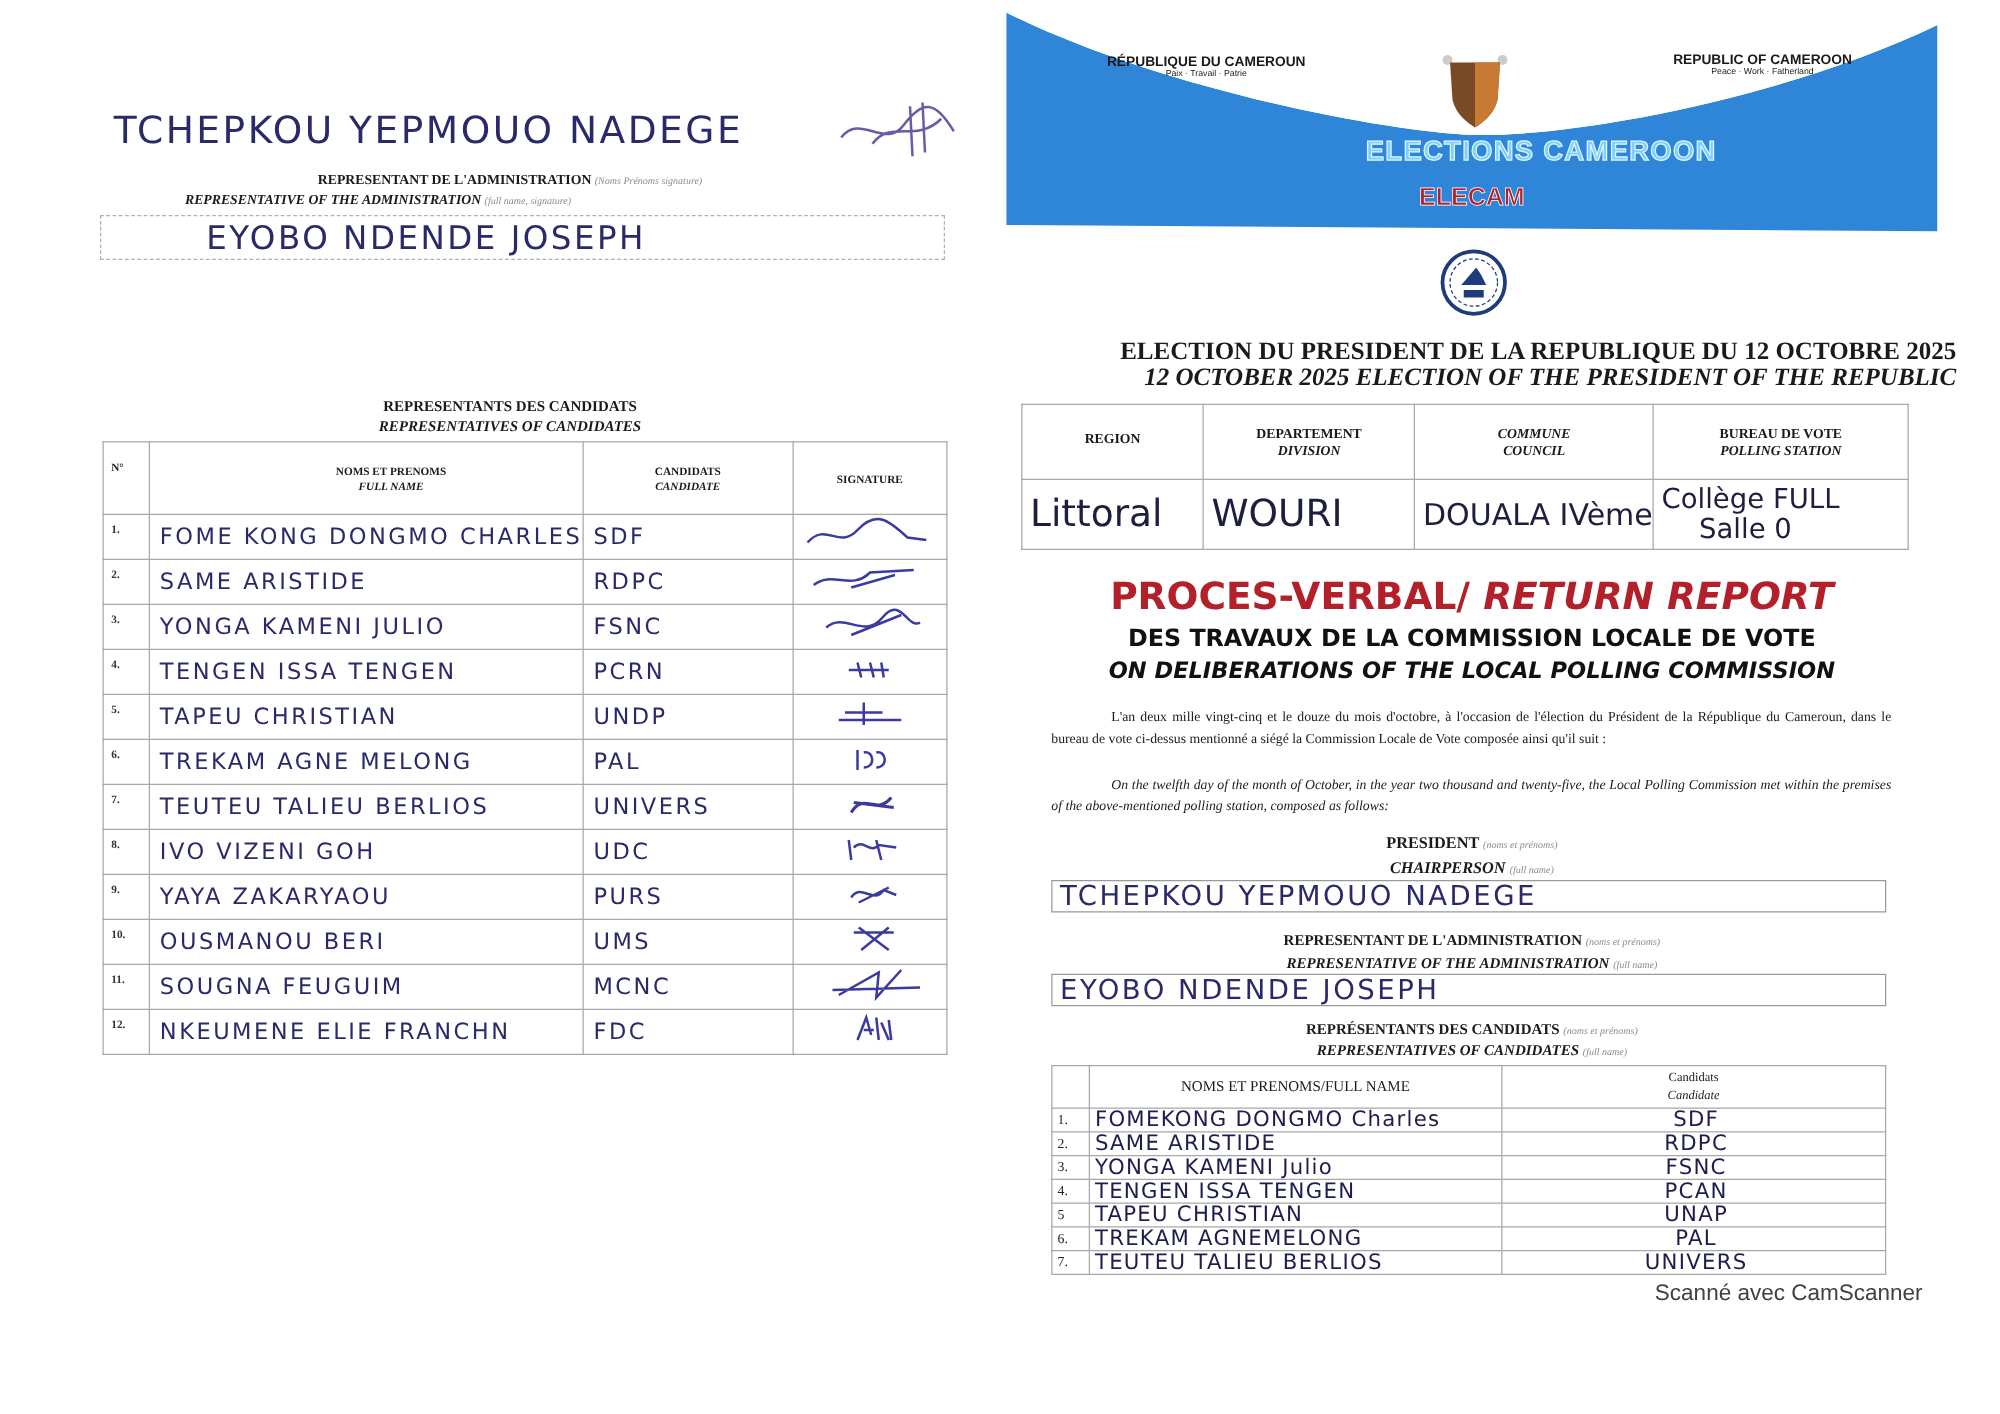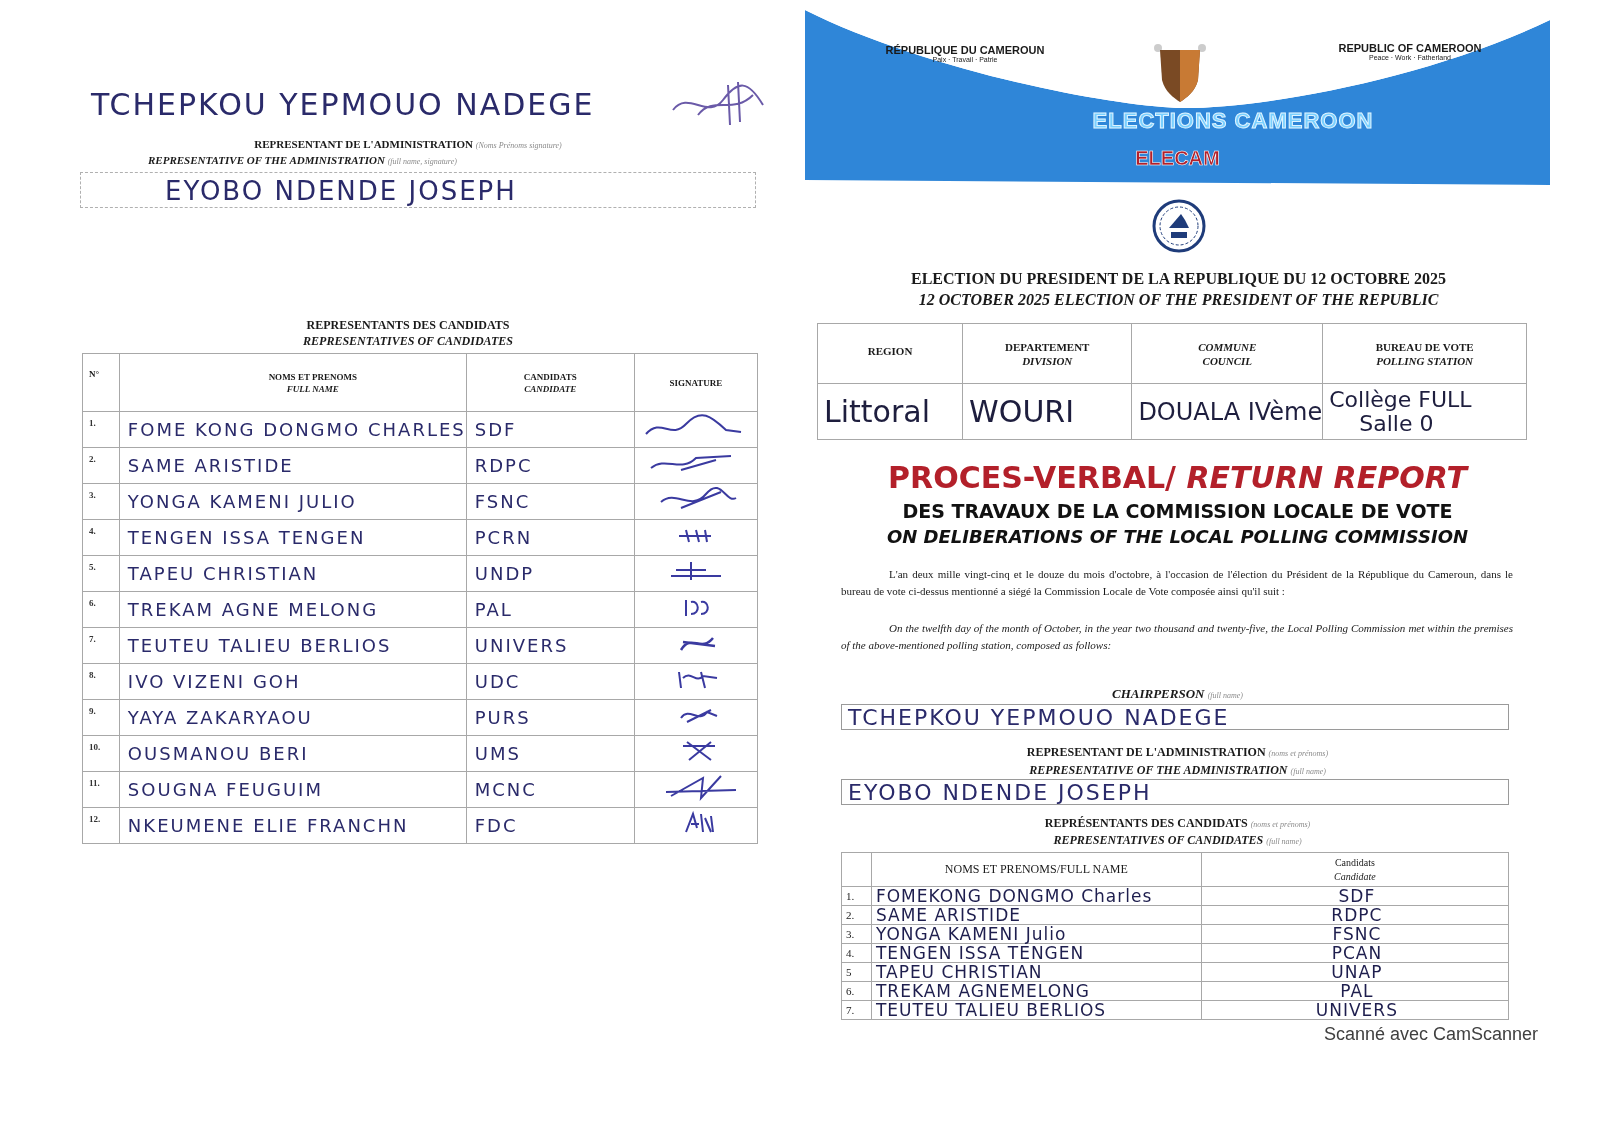--- a/index.html
+++ b/index.html
@@ -29,21 +29,21 @@
     table.cand td, table.cand th { border: 1px solid #a8a8a8; }
     #left-table { left: 64px; top: 353px; width: 676px; font-size: 10px; }
     #left-table th { height: 58px; font-size: 9px; font-weight: bold; text-align: center; line-height: 12px; }
     #left-table td { height: 34px; font-size: 18px; padding-left: 8px; white-space: nowrap; }
     #left-table td.num { font-size: 9px; font-weight: bold; color: #333; padding-left: 6px; width: 38px; vertical-align: top; padding-top: 6px; font-family: "Liberation Serif", serif; letter-spacing: 0; }
     #left-table td.sig { width: 124px; text-align: center; padding-left: 0; }
 
     
     #banner { position: absolute; left: 0; top: 0; width: 745px; height: 190px; }
     .banner-text { position: absolute; text-align: center; font-family: "Liberation Sans", sans-serif; font-weight: bold; }
-    .hdr-title { position: absolute; left: 1px; width: 745px; text-align: center; font-weight: bold; font-size: 16px; }
+    .hdr-title { position: absolute; left: 15px; width: 745px; text-align: right; font-weight: bold; font-size: 20px; }
     #loc-table { left: 12px; top: 323px; width: 710px; }
     #loc-table th { height: 60px; font-size: 11px; text-align: center; font-weight: bold; line-height: 14px; }
     #loc-table td { height: 56px; font-size: 30px; padding-left: 6px; white-space: nowrap; font-family: "DejaVu Sans", sans-serif; color: #1e1e3e; }
 
     .pv-title { position: absolute; left: 0; width: 745px; text-align: center; font-family: "DejaVu Sans", sans-serif; font-weight: bold; }
     .para { position: absolute; left: 36px; width: 672px; font-size: 11px; line-height: 17px; text-align: justify; }
 
     .rp-label { position: absolute; left: 0; width: 745px; text-align: center; font-size: 13px; font-weight: bold; }
     .rp-box {
       position: absolute; left: 36px; width: 668px; height: 26px; border: 1px solid #9a9a9a;
@@ -277,20 +277,24 @@
 
   <div class="pv-title" style="top:460px; font-size:30px; color:#b3202a;">
     <span>PROCES-VERBAL/ </span><span class="ital">RETURN REPORT</span>
   </div>
   <div class="pv-title" style="top:500px; font-size:19px; color:#111;">DES TRAVAUX DE LA COMMISSION LOCALE DE VOTE</div>
   <div class="pv-title ital" style="top:526px; font-size:18px; color:#111;">ON DELIBERATIONS OF THE LOCAL POLLING COMMISSION</div>
 
   <div class="para" style="top:566px; text-indent:48px;">L'an deux mille vingt-cinq et le douze du mois d'octobre, à l'occasion de l'élection du Président de la République du Cameroun, dans le bureau de vote ci-dessus mentionné a siégé la Commission Locale de Vote composée ainsi qu'il suit :</div>
   <div class="para ital" style="top:620px; text-indent:48px;">On the twelfth day of the month of October, in the year two thousand and twenty-five, the Local Polling Commission met within the premises of the above-mentioned polling station, composed as follows:</div>
 
+  <div class="rp-label" style="top:666px;">
+    <span>PRESIDENT</span>
+    <span class="faint">(noms et prénoms)</span>
+  </div>
   <div class="rp-label ital" style="top:686px;">
     <span>CHAIRPERSON</span>
     <span class="faint">(full name)</span>
   </div>
   <div class="rp-box hand" style="top:704px;">
     <span>TCHEPKOU YEPMOUO NADEGE</span>
   </div>
 
   <div class="rp-label" style="top:745px; font-size:12px;">
     <span>REPRESENTANT DE L'ADMINISTRATION</span>

